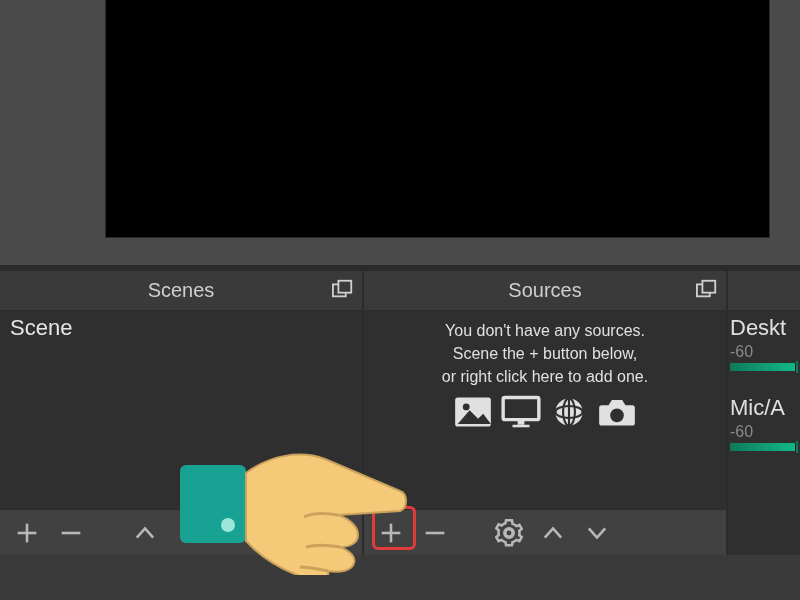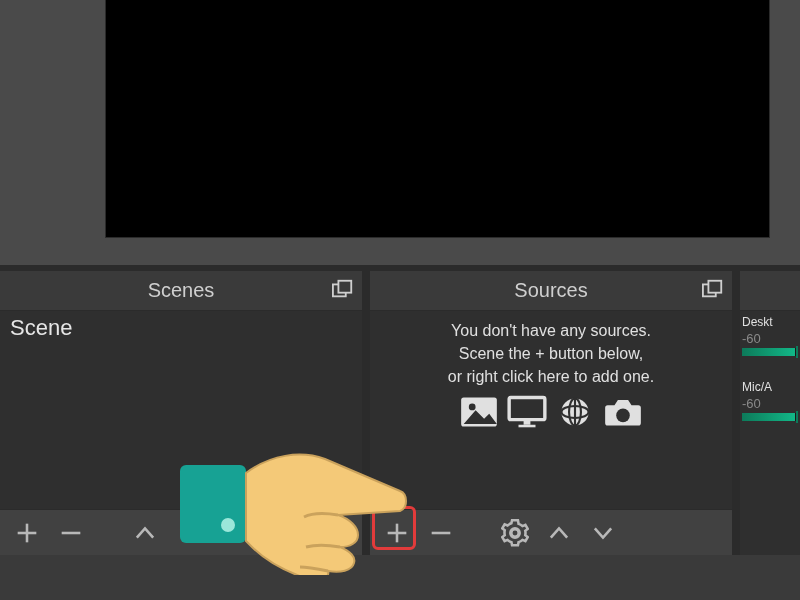--- a/index.html
+++ b/index.html
@@ -41,21 +41,21 @@
   }
   .divider-h.top { top: 265px; }
   .divider-h.bottom { top: 555px; height: 45px; background:#3a3a3a; }
 
   .panels-row {
     position: absolute;
     left: 0; right: 0;
     top: 271px;
     bottom: 45px;
     display: flex;
-    gap: 8px;
+    gap: 2px;
     background: #2b2b2b;
     padding: 0;
   }
   .panel {
     background: #3a3a3a;
     display: flex;
     flex-direction: column;
     position: relative;
   }
   .panel.scenes { width: 362px; }
@@ -141,22 +141,22 @@
   .highlight-box {
     position: absolute;
     border: 3px solid #e23b3b;
     border-radius: 6px;
     pointer-events: none;
   }
 
   
   .mixer-body { padding:4px 2px; }
   .mix-item { margin-bottom: 24px; }
-  .mix-label { color:#e0e0e0; font-size:12px; white-space:nowrap; overflow:hidden; }
-  .mix-scale { display:flex; gap:14px; color:#8a8a8a; font-size:13px; margin-top:2px;}
+  .mix-label { color:#e0e0e0; font-size:22px; white-space:nowrap; overflow:hidden; }
+  .mix-scale { display:flex; gap:14px; color:#8a8a8a; font-size:16px; margin-top:2px;}
   .mix-meter {
     height: 8px;
     background: linear-gradient(to right, #0d7a5a 0%, #12b888 95%, #1a1a1a 95%);
     margin-top:2px;
     position:relative;
   }
   .mix-meter::after{
     content:"";
     position:absolute; right:0; top:-2px; bottom:-2px;
     width:2px; background:#0d7a5a;

